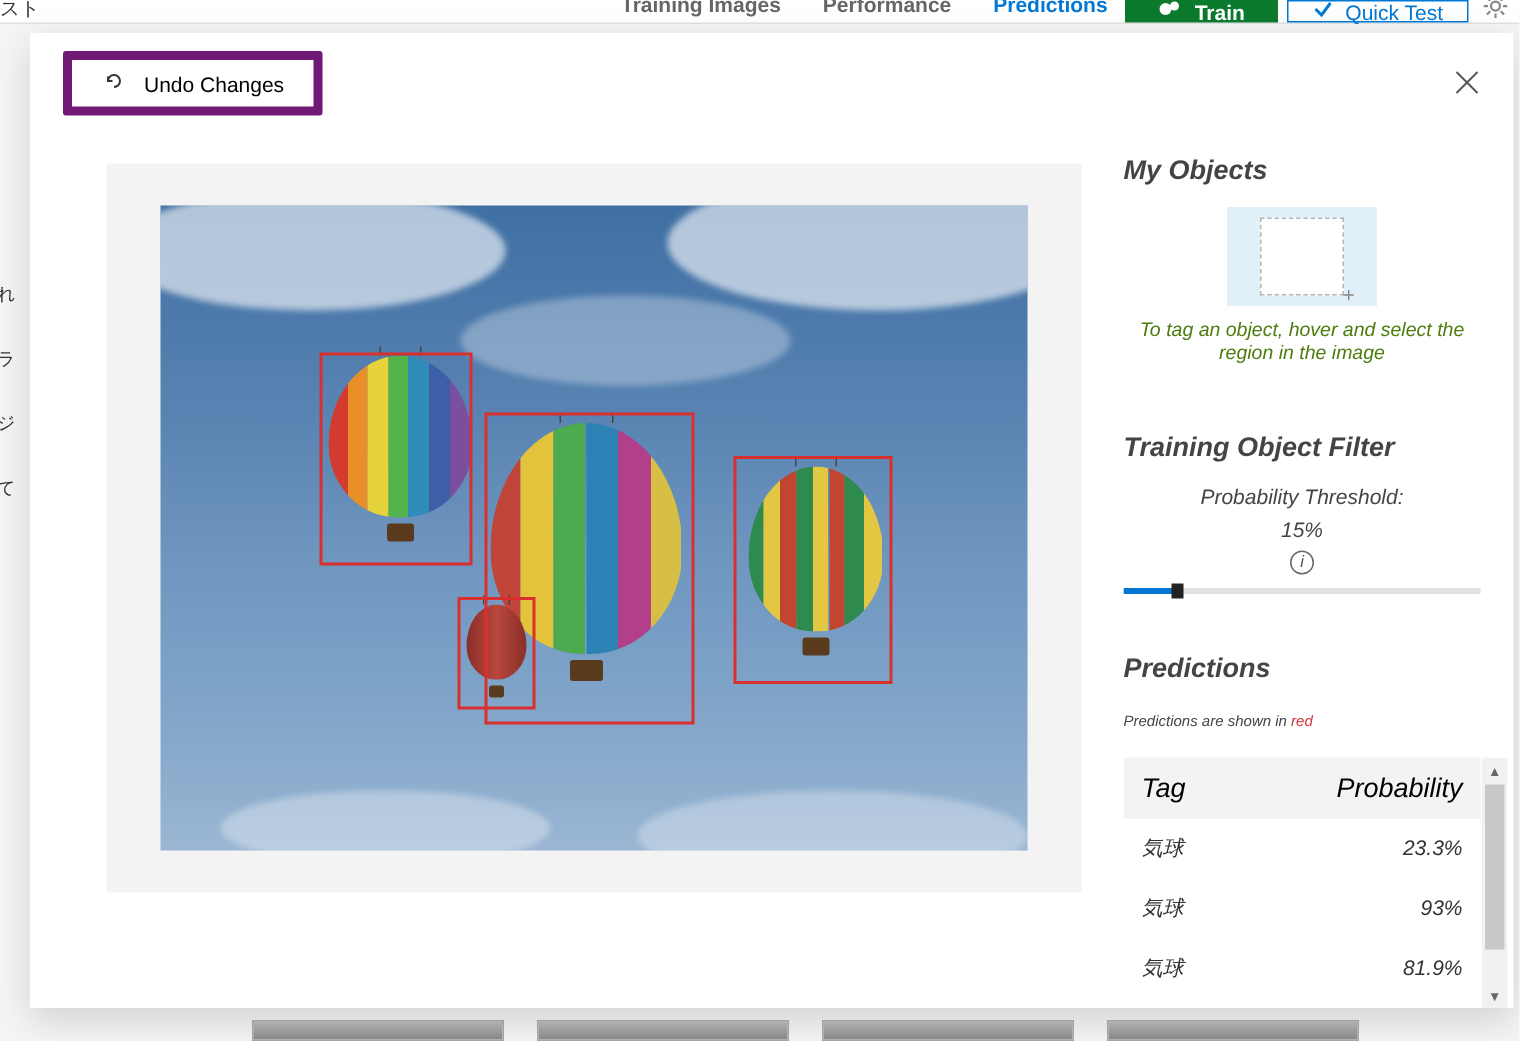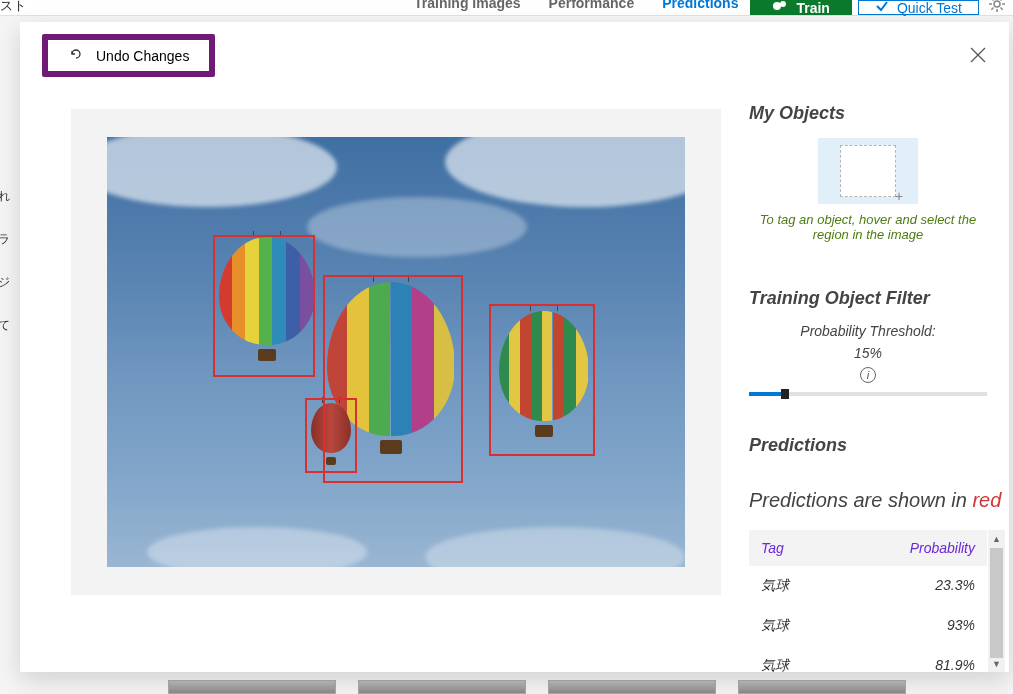--- a/index.html
+++ b/index.html
@@ -96,25 +96,25 @@
     .perf-plus { position:absolute; right:-8px; bottom:-8px; color:#8a8886; font-size:14px;}
     .hint { text-align:center; color:#4d7c0f; font-size:13px; margin-top:8px; padding:0 8px;}
     .sect { margin-top:46px; padding-right:22px;}
     .thresh-row { font-size:14px; color:#444; display:flex; align-items:center; gap:6px;flex-direction:column;}
     .info-icon { display:inline-flex; width:16px; height:16px; border:1px solid #666; border-radius:50%; align-items:center; justify-content:center; font-size:11px; color:#555;}
     .slider-wrap { position:relative; height:10px; margin-top:6px;}
     .slider-track { position:absolute; left:0; right:0; top:3px; height:4px; background:#e1e1e1;}
     .slider-fill { position:absolute; left:0; top:3px; height:4px; background:#0078d4;}
     .slider-thumb { position:absolute; top:0; width:8px; height:10px; background:#222;}
     .pred-sect { margin-top:36px; padding-right:4px; flex:1; display:flex; flex-direction:column; overflow:hidden;}
-    .pred-sub { font-size:20px; color:#444; margin-top:19px; }
+    .pred-sub { font-size:10px; color:#444; margin-top:6px; }
     .pred-sub .red { color:#d13438; }
     .pred-table-wrap { position:relative; flex:1; margin-top:18px; overflow:hidden;}
     .pred-table { width: calc(100% - 18px); }
-    .pred-head { display:flex; background:#f3f3f3; padding:10px 12px; font-size:14px; color:#6d28d9;}
+    .pred-head { display:flex; background:#f3f3f3; padding:10px 12px; font-size:18px; color:#000000;}
     .col-tag { flex:1; }
     .col-prob { text-align:right; }
     .pred-row { display:flex; padding:11px 12px; font-size:14px; color:#333;}
     .scroll-v { position:absolute; right:0; top:0; bottom:0; width:17px; background:#f1f1f1;}
     .scroll-v .up, .scroll-v .dn { position:absolute; left:0; right:0; height:17px; display:flex; align-items:center; justify-content:center; color:#666; font-size:9px;}
     .scroll-v .up { top:0; } .scroll-v .dn { bottom:0; }
     .scroll-v .thumb { position:absolute; left:2px; right:2px; top:18px; height:110px; background:#c8c8c8;}
 
     .bg-side-strip { position:absolute; left:0; top:58px; width:18px; bottom:0; display:flex; flex-direction:column; gap:26px; padding-top:130px;}
     .bg-side-strip span { font-size:12px; color:#333; transform:translateX(-2px);}

